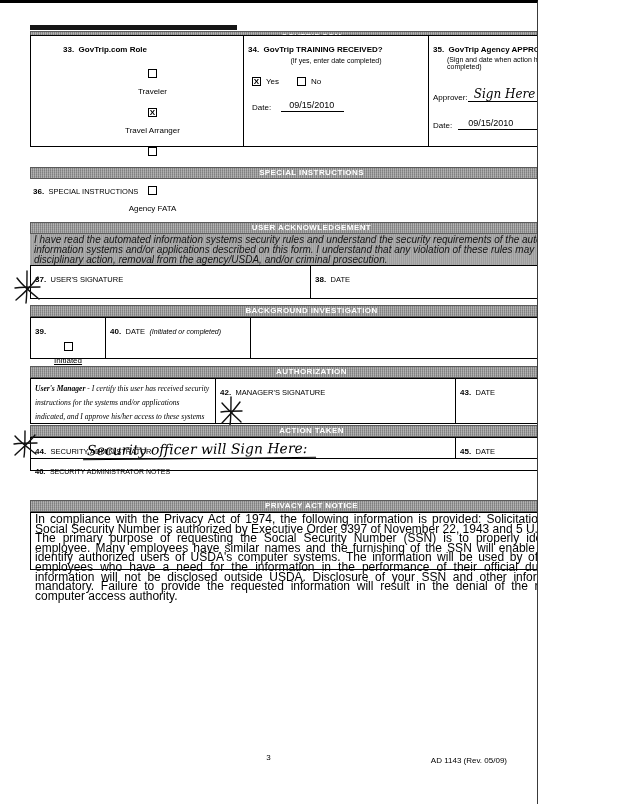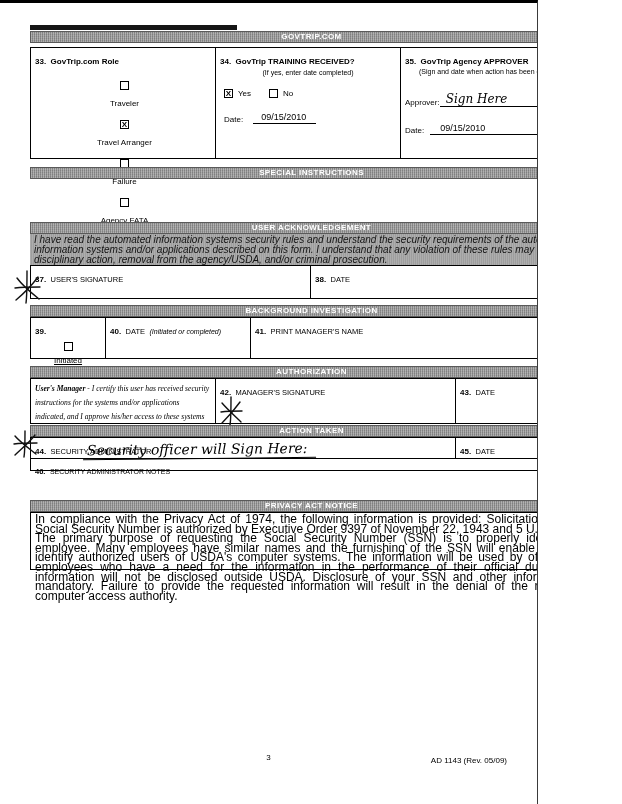--- a/index.html
+++ b/index.html
@@ -43,21 +43,21 @@
   .handwrite { font-family:"DejaVu Serif", serif; font-style:italic; }
   .fill { border-bottom:1px solid #000; }
 
   .ast svg { display:block; }
   .ast path { stroke:#111; stroke-width:1.4; fill:none; stroke-linecap:round; }
 
   
   .top-artifact { position:absolute; left:30px; top:22px; width:207px; height:5px; background:#151515; }
 
   
-  .govtrip-tbl { left:30px; top:44px; width:563px; height:112px; }
+  .govtrip-tbl { left:30px; top:32px; width:563px; height:112px;padding-left:28px; }
   .col-role { width:185px; }
   .col-training { width:185px; }
   .col-approver { flex:1; border-right:none; }
 
   .role-opts .optrow { margin-top:12px; }
   .role-opts .optrow:first-child { margin-top:13px; }
 
   .yn-row { display:flex; gap:18px; margin-top:13px; padding-left:4px; font-size:8px; align-items:center; }
   .yn-item { display:flex; gap:5px; align-items:center; }
   .date-row { display:flex; margin-top:14px; padding-left:4px; font-size:8px; align-items:flex-end; gap:10px; }
@@ -190,20 +190,26 @@
         </span>
       </div>
       <div class="appr-date-row">
         <span>Date:</span>
         <span class="fill" style="font-size:9px; padding:0 0 1px 10px;">09/15/2010</span>
       </div>
     </div>
   </div>
 
   <div class="bar" style="top:164px;">SPECIAL INSTRUCTIONS</div>
+  <div class="special-area">
+    <div style="padding:3px 0 0 3px;">
+      <span class="num">36.</span>
+      <span class="lbl">SPECIAL INSTRUCTIONS</span>
+    </div>
+  </div>
 
   <div class="bar" style="top:219px;">USER ACKNOWLEDGEMENT</div>
   <div class="ack-body">I have read the automated information systems security rules and understand the security requirements of the automated information systems and/or applications described on this form. I understand that any violation of these rules may result in disciplinary action, removal from the agency/USDA, and/or criminal prosecution.</div>
 
   <div class="tbl sig-row">
     <div class="cell cell-37">
       <span class="num">37.</span>
       <span class="lbl">USER'S SIGNATURE</span>
     </div>
     <div class="cell last">
@@ -224,24 +230,20 @@
         <div class="optrow" style="gap:5px;">
           <span class="cb"></span>
           <span>Completed</span>
         </div>
       </div>
     </div>
     <div class="cell cell-40">
       <span class="num">40.</span>
       <span class="lbl">DATE</span>
       <span class="lbl it small">(Initiated or completed)</span>
-    </div>
-    <div class="cell last">
-      <span class="num">41.</span>
-      <span class="lbl">PRINT MANAGER'S NAME</span>
     </div>
   </div>
 
   <div class="bar" style="top:363px;">AUTHORIZATION</div>
   <div class="tbl auth-row">
     <div class="cell cell-mgr">
       <span class="b it">User's Manager -</span>
       <span class="it">I certify this user has received security instructions for the systems and/or applications indicated, and I approve his/her access to these systems and/or applications and the associated user profiles.</span>
     </div>
     <div class="cell cell-42">

